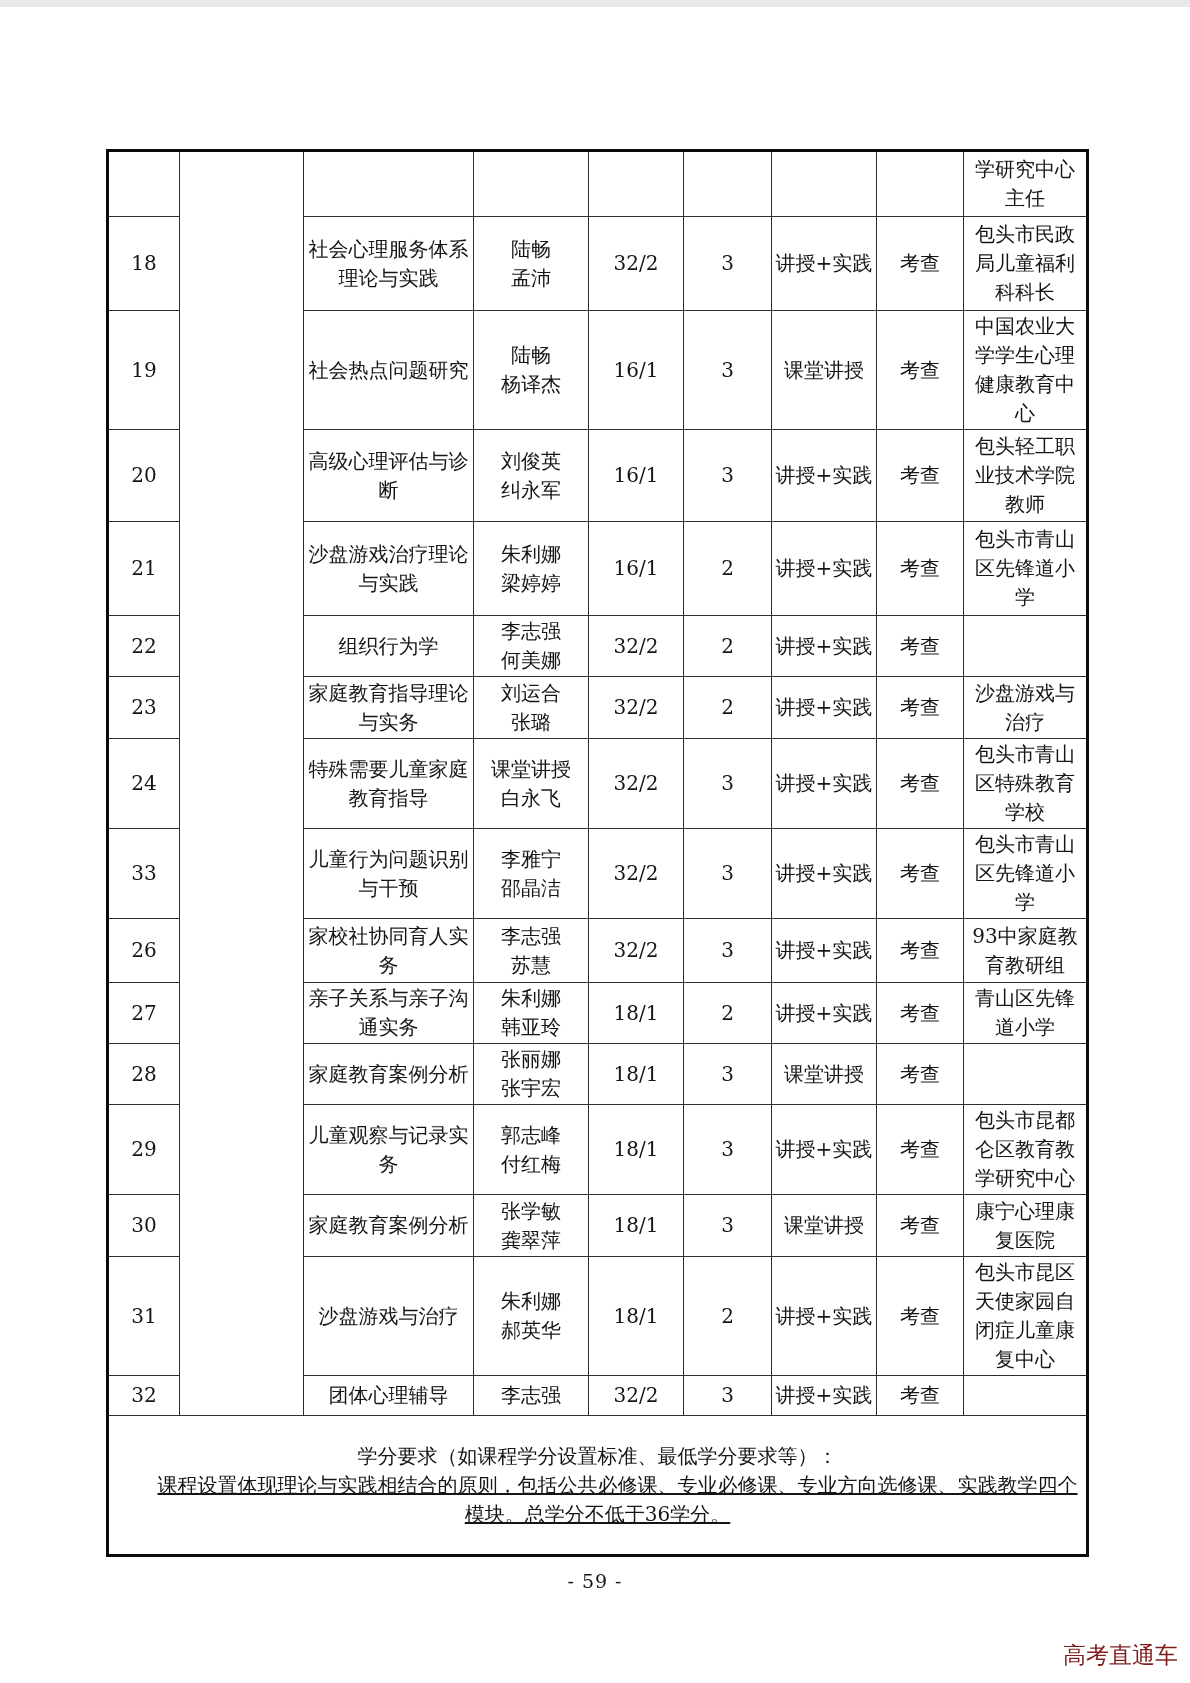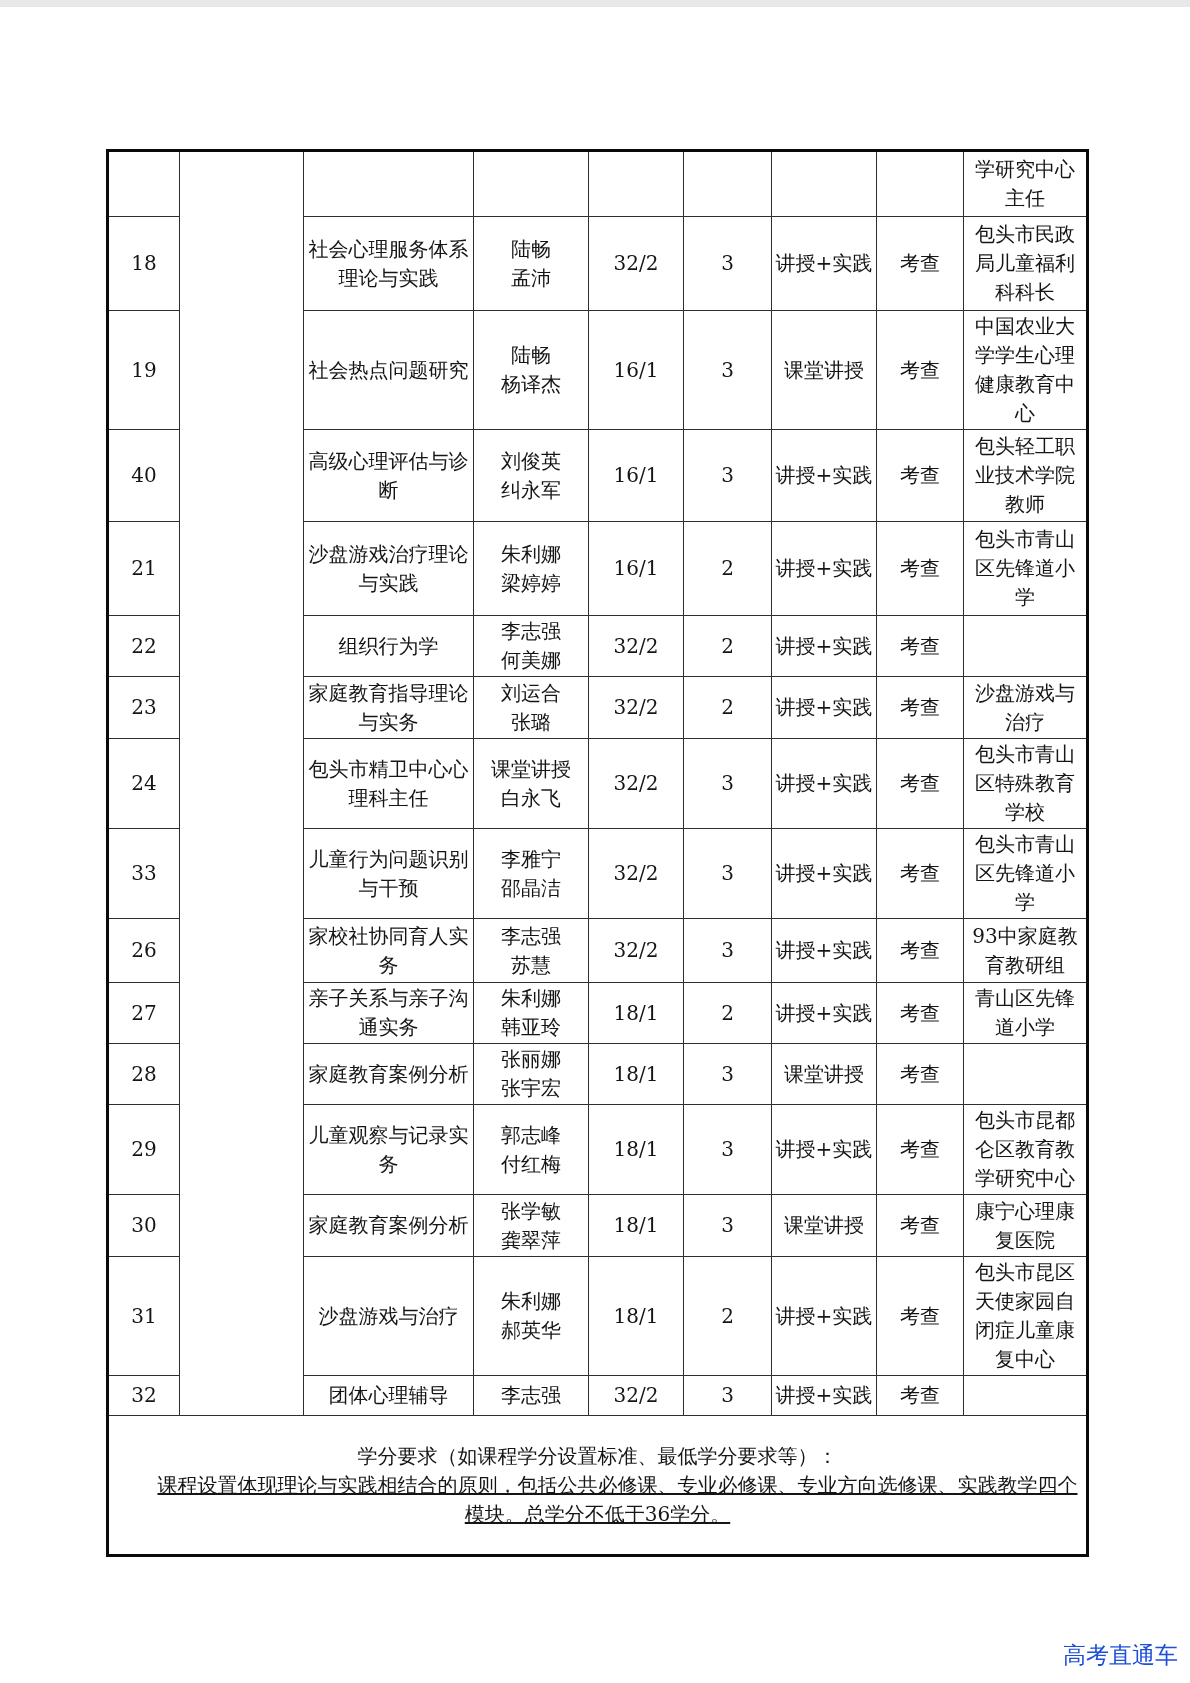--- a/index.html
+++ b/index.html
@@ -45,21 +45,21 @@
     top:1563px;left:0;width:100%;
     text-align:center;
     font-size:19px;
     letter-spacing:1px;
     color:#141414;
   }
   .watermark{
     position:absolute;
     top:1633px;right:12px;
     font-size:23px;
-    color:#1d4ed8;
+    color:#7f1d1d;
     font-family:"DejaVu Sans","Liberation Sans",sans-serif;
   }
 </style>
 </head>
 <body>
 
 <div class="page">
 
   <table class="sched">
     <colgroup>
@@ -105,21 +105,21 @@
       <td class="teachers">陆畅
 杨译杰</td>
       <td>16/1</td>
       <td>3</td>
       <td>课堂讲授</td>
       <td>考查</td>
       <td class="note">中国农业大学学生心理健康教育中心</td>
     </tr>
 
     <tr style="height:92px">
-      <td>40</td>
+      <td>20</td>
       <td>高级心理评估与诊断</td>
       <td class="teachers">刘俊英
 纠永军</td>
       <td>16/1</td>
       <td>3</td>
       <td>讲授+实践</td>
       <td>考查</td>
       <td class="note">包头轻工职业技术学院教师</td>
     </tr>
 
@@ -154,21 +154,21 @@
 张璐</td>
       <td>32/2</td>
       <td>2</td>
       <td>讲授+实践</td>
       <td>考查</td>
       <td class="note">沙盘游戏与治疗</td>
     </tr>
 
     <tr style="height:88px">
       <td>24</td>
-      <td>包头市精卫中心心理科主任</td>
+      <td>特殊需要儿童家庭教育指导</td>
       <td class="teachers">课堂讲授
 白永飞</td>
       <td>32/2</td>
       <td>3</td>
       <td>讲授+实践</td>
       <td>考查</td>
       <td class="note">包头市青山区特殊教育学校</td>
     </tr>
 
     <tr style="height:90px">
@@ -268,15 +268,16 @@
 
     <tr style="height:140px">
       <td colspan="9" class="req">
         <div>学分要求（如课程学分设置标准、最低学分要求等）：</div>
         <div class="req-body">课程设置体现理论与实践相结合的原则，包括公共必修课、专业必修课、专业方向选修课、实践教学四个模块。总学分不低于36学分。</div>
       </td>
     </tr>
   </tbody>
     </table>
 
+  <div class="page-number">- 59 -</div>
   <div class="watermark">高考直通车</div>
 
 </div>
 
 </body></html>

